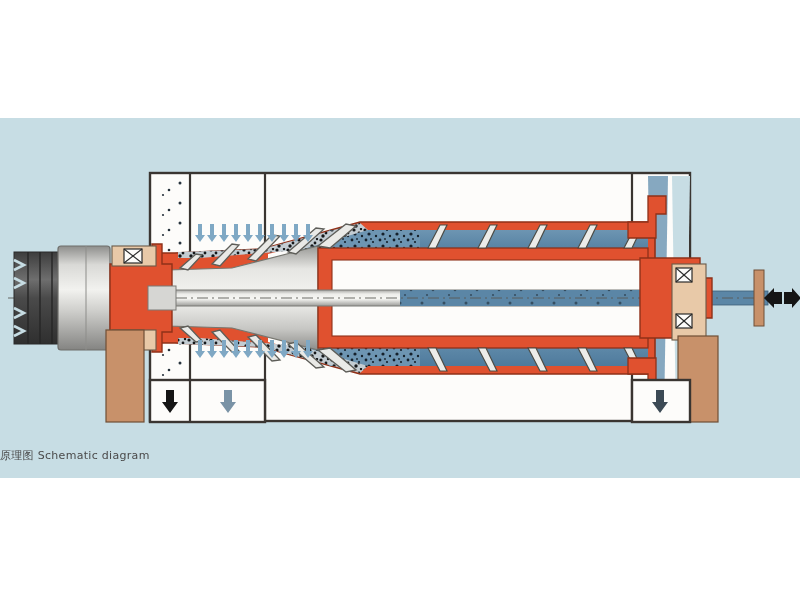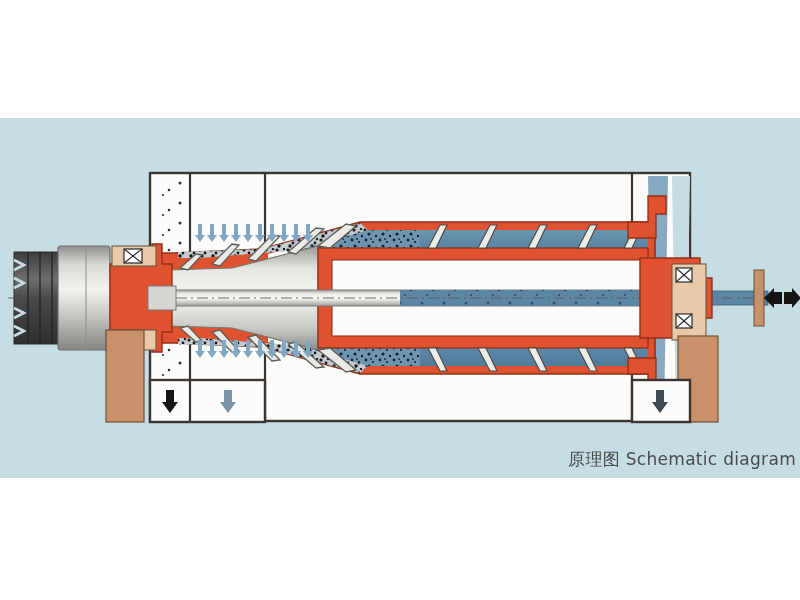--- a/index.html
+++ b/index.html
@@ -34,22 +34,22 @@
     left: 0;
     top: 118px;
     width: 800px;
     height: 360px;
   }
   #caption {
     position: absolute;
     left: 0;
     top: 448px;
     width: 796px;
-    text-align: right;
-    font-size: 17px;
+    text-align: left;
+    font-size: 11px;
     color: #4a4a4a;
     letter-spacing: 0.3px;
     font-family: "DejaVu Sans", "Liberation Sans", sans-serif;
   }
 </style>
 </head>
 <body>
 
 <div id="stage">
 

